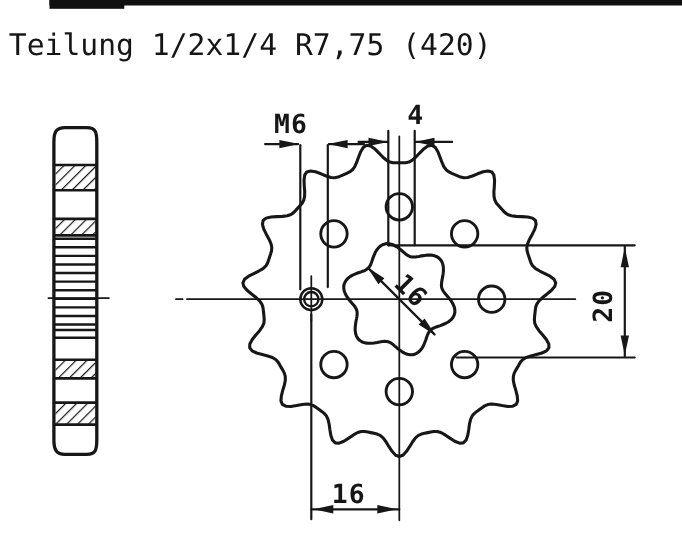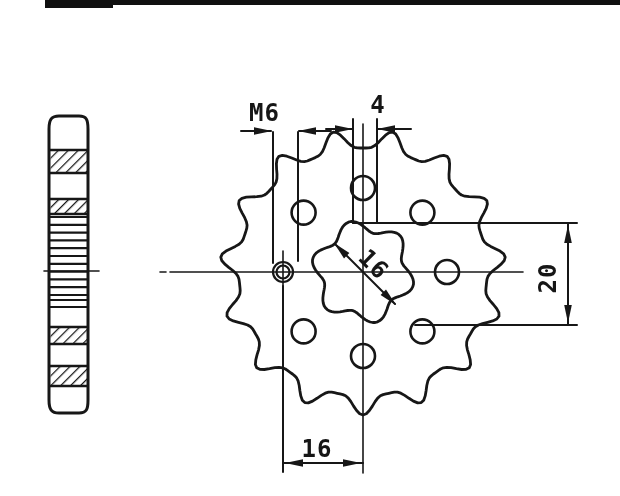--- a/index.html
+++ b/index.html
@@ -18,20 +18,21 @@
   line,path,circle,polygon{stroke-linecap:round;stroke-linejoin:round}
 </style>
 </head>
 <body>
 
 <div class="sheet">
 
   <div class="topbar" id="bar-main"></div>
   <div class="topbar" id="bar-chunk"></div>
 
+  <div class="title">Teilung 1/2x1/4 R7,75 (420)</div>
 
   <svg id="mech" width="620" height="496" viewBox="0 0 620 496">
     <defs>
       <pattern id="hatch" width="7" height="7" patternUnits="userSpaceOnUse" patternTransform="rotate(-45)">
         <line x1="0" y1="0" x2="7" y2="0" stroke="#171717" stroke-width="2.3"></line>
       </pattern>
     </defs>
 
     <g>
       <path class="ink" stroke-width="3" d="M59,116 L79,116 C86.5,116 88,119.5 88,129 L88,400 C88,409.5 86.5,413 79,413 L59,413 C51.5,413 49,409.5 49,400 L49,129 C49,119.5 51.5,116 59,116 Z"></path>

